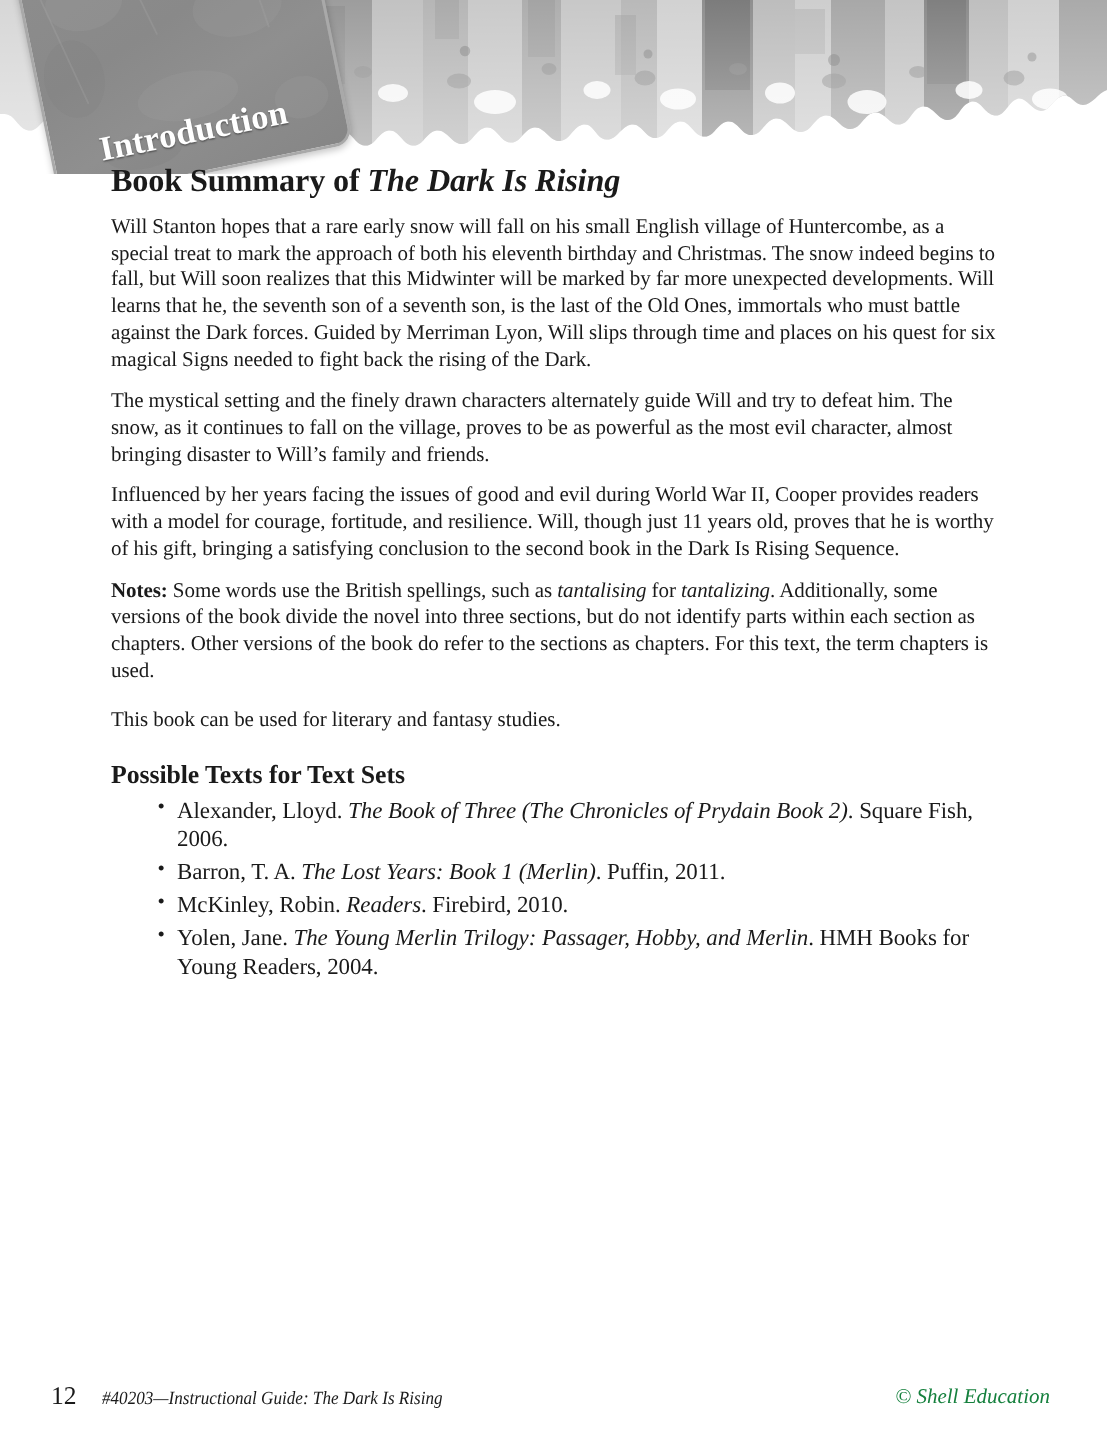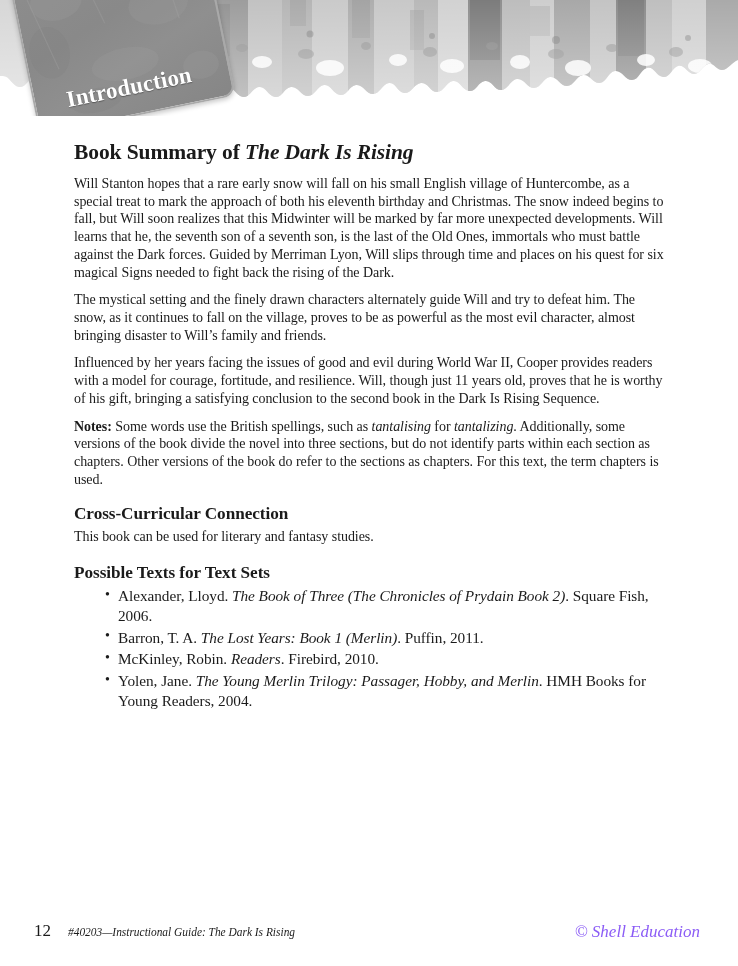--- a/index.html
+++ b/index.html
@@ -62,21 +62,21 @@
     font-weight: bold;
     font-size: 23px;
     letter-spacing: 0.2px;
     text-shadow: 0 1px 1px rgba(0,0,0,0.35);
   }
 
   
   #content {
     position: absolute;
     left: 74px;
-    top: 140px;
+    top: 108px;
     width: 590px;
   }
 
   h1.section-title {
     font-family: "Liberation Serif", "DejaVu Serif", serif;
     font-weight: bold;
     font-size: 21.5px;
     margin: 0 0 11px 0;
     line-height: 1.12;
     letter-spacing: -0.1px;
@@ -154,24 +154,24 @@
     line-height: 22px;
     font-style: italic;
     transform: scaleX(0.92);
     transform-origin: left center;
     color: #1a1a1a;
   }
   #footer-copyright {
     position: absolute;
     right: 38px;
     top: 1px;
-    font-size: 17px;
+    font-size: 14px;
     line-height: 22px;
     font-style: italic;
-    color: #8b5cf6;
+    color: #15803d;
   }
 </style>
 </head>
 <body>
 
 <div id="header-banner">
   <svg id="banner-texture" viewBox="0 0 738 116" preserveAspectRatio="none" xmlns="http://www.w3.org/2000/svg">
     <defs>
       <clipPath id="tornClip">
         <path d="M0,0 H738 V60
@@ -310,21 +310,20 @@
 
   <p class="body-para">Will Stanton hopes that a rare early snow will fall on his small English village of Huntercombe, as a special treat to mark the approach of both his eleventh birthday and Christmas.  The snow indeed begins to fall, but Will soon realizes that this Midwinter will be marked by far more unexpected developments.  Will learns that he, the seventh son of a seventh son, is the last of the Old Ones, immortals who must battle against the Dark forces.  Guided by Merriman Lyon, Will slips through time and places on his quest for six magical Signs needed to fight back the rising of the Dark.</p>
 
   <p class="body-para">The mystical setting and the finely drawn characters alternately guide Will and try to defeat him.  The snow, as it continues to fall on the village, proves to be as powerful as the most evil character, almost bringing disaster to Will’s family and friends.</p>
 
   <p class="body-para">Influenced by her years facing the issues of good and evil during World War II, Cooper provides readers with a model for courage, fortitude, and resilience.  Will, though just 11 years old, proves that he is worthy of his gift, bringing a satisfying conclusion to the second book in the Dark Is Rising Sequence.</p>
 
   <p class="body-para"><span class="bold">Notes:</span><span> Some words use the British spellings, such as </span><span class="ital">tantalising</span><span> for </span><span class="ital">tantalizing</span><span>.  Additionally, some versions of the book divide the novel into three sections, but do not identify parts within each section as chapters.  Other versions of the book do refer to the sections as chapters.  For this text, the term chapters is used.</span></p>
 
   <div id="cross-curricular-block">
-    <h2 class="sub-title">Cross-Curricular Connection</h2>
     <p class="body-para tight">This book can be used for literary and fantasy studies.</p>
   </div>
 
   <div id="possible-texts-block">
     <h2 class="sub-title">Possible Texts for Text Sets</h2>
     <ul class="text-set-list">
       <li><span class="bullet-dot">•</span><span>Alexander, Lloyd. </span><span class="ital">The Book of Three (The Chronicles of Prydain Book 2)</span><span>. Square Fish, 2006.</span></li>
       <li><span class="bullet-dot">•</span><span>Barron, T. A. </span><span class="ital">The Lost Years: Book 1 (Merlin)</span><span>. Puffin, 2011.</span></li>
       <li><span class="bullet-dot">•</span><span>McKinley, Robin. </span><span class="ital">Readers</span><span>. Firebird, 2010.</span></li>
       <li><span class="bullet-dot">•</span><span>Yolen, Jane. </span><span class="ital">The Young Merlin Trilogy: Passager, Hobby, and Merlin</span><span>. HMH Books for Young Readers, 2004.</span></li>

